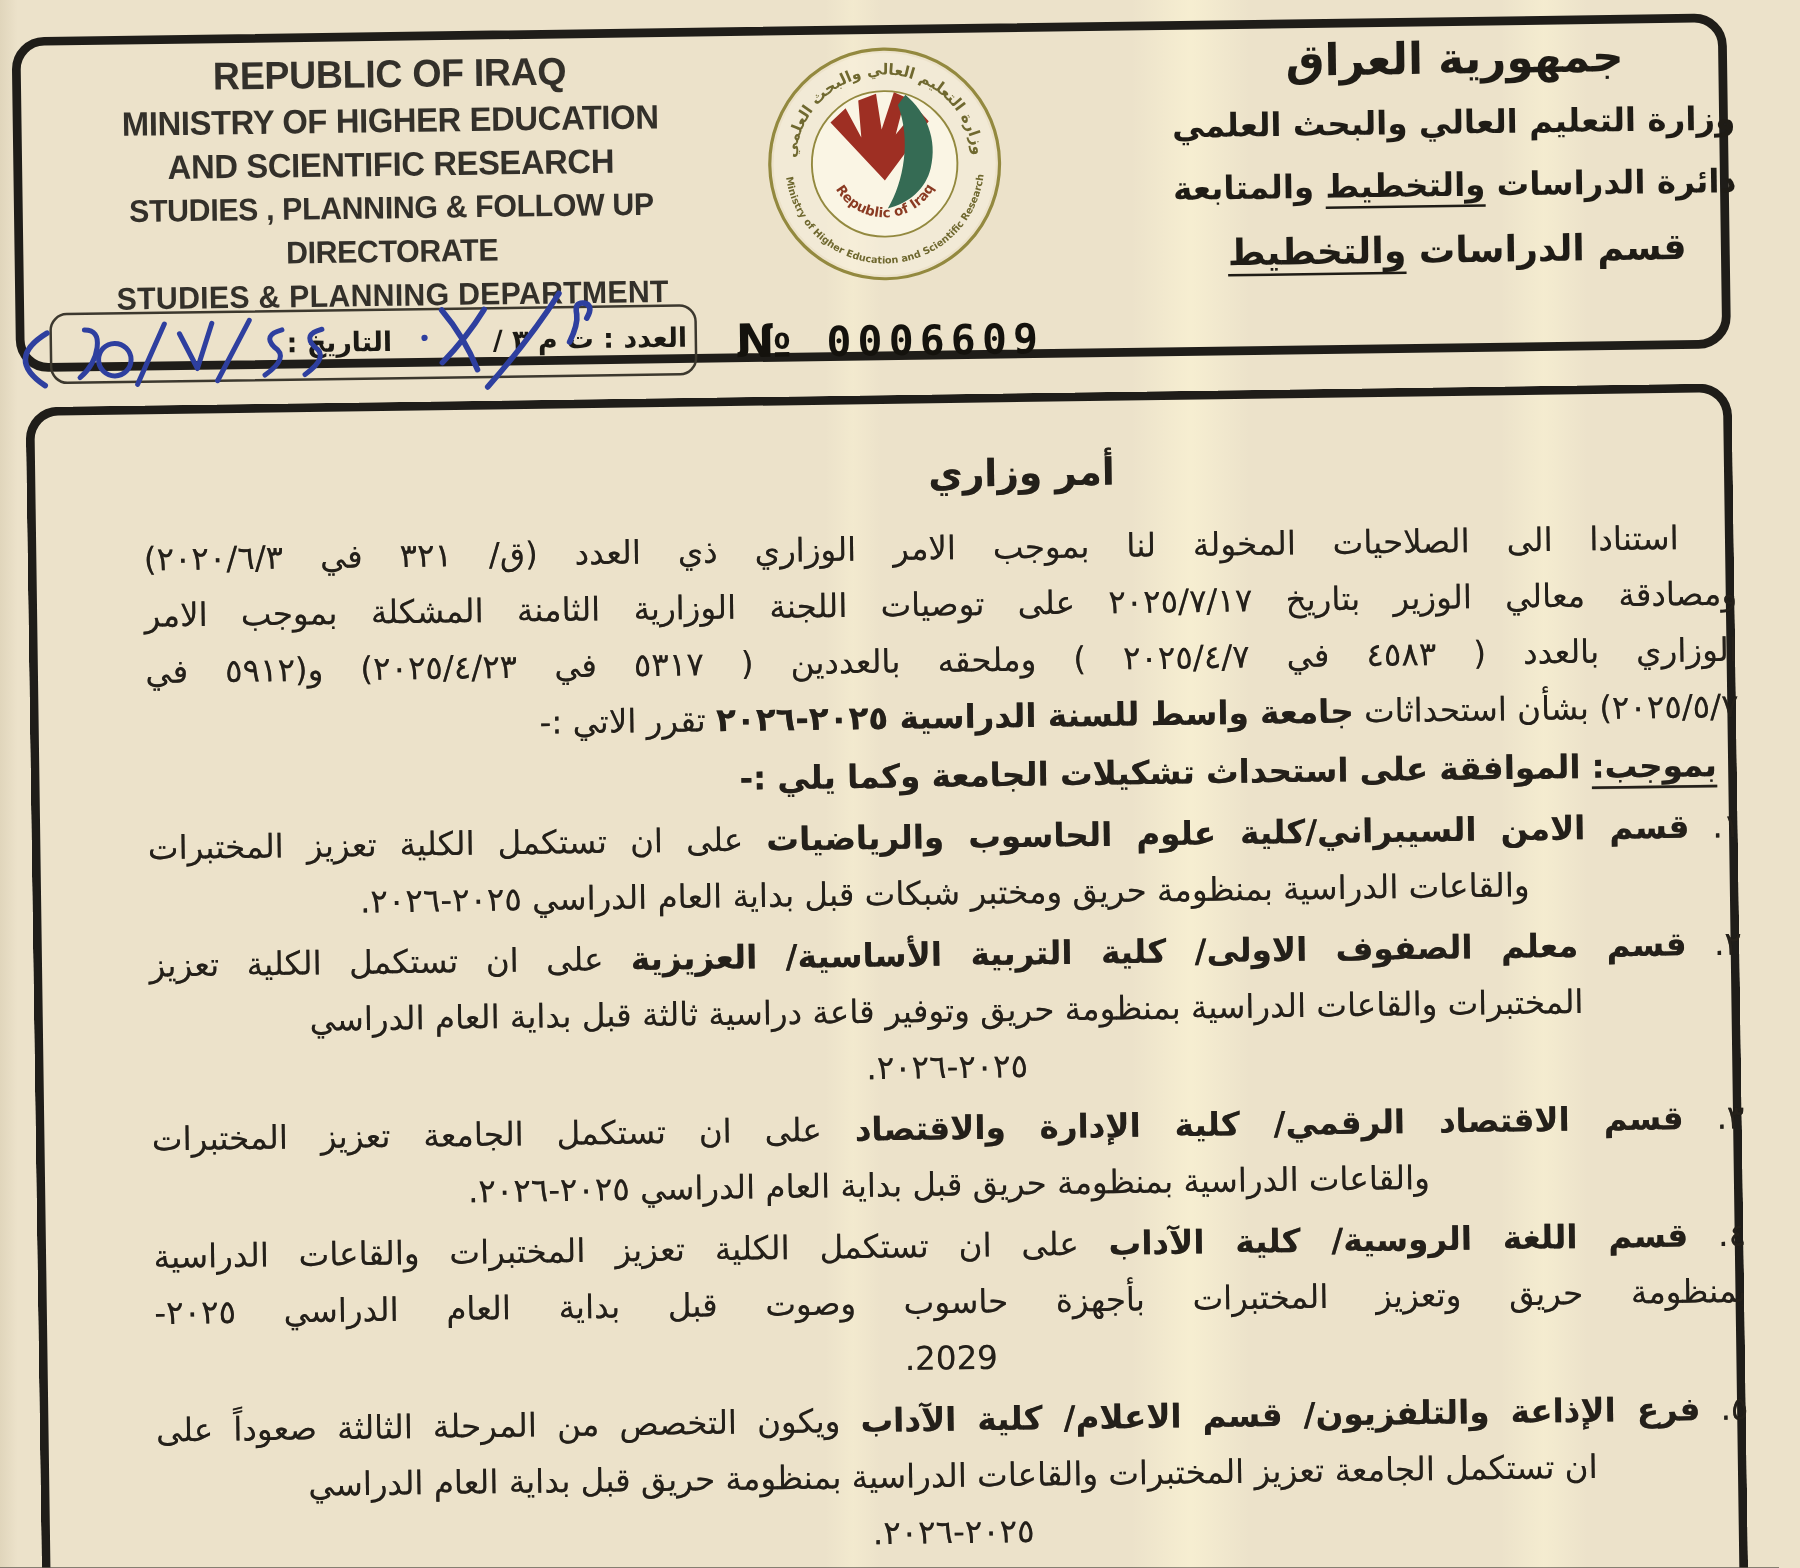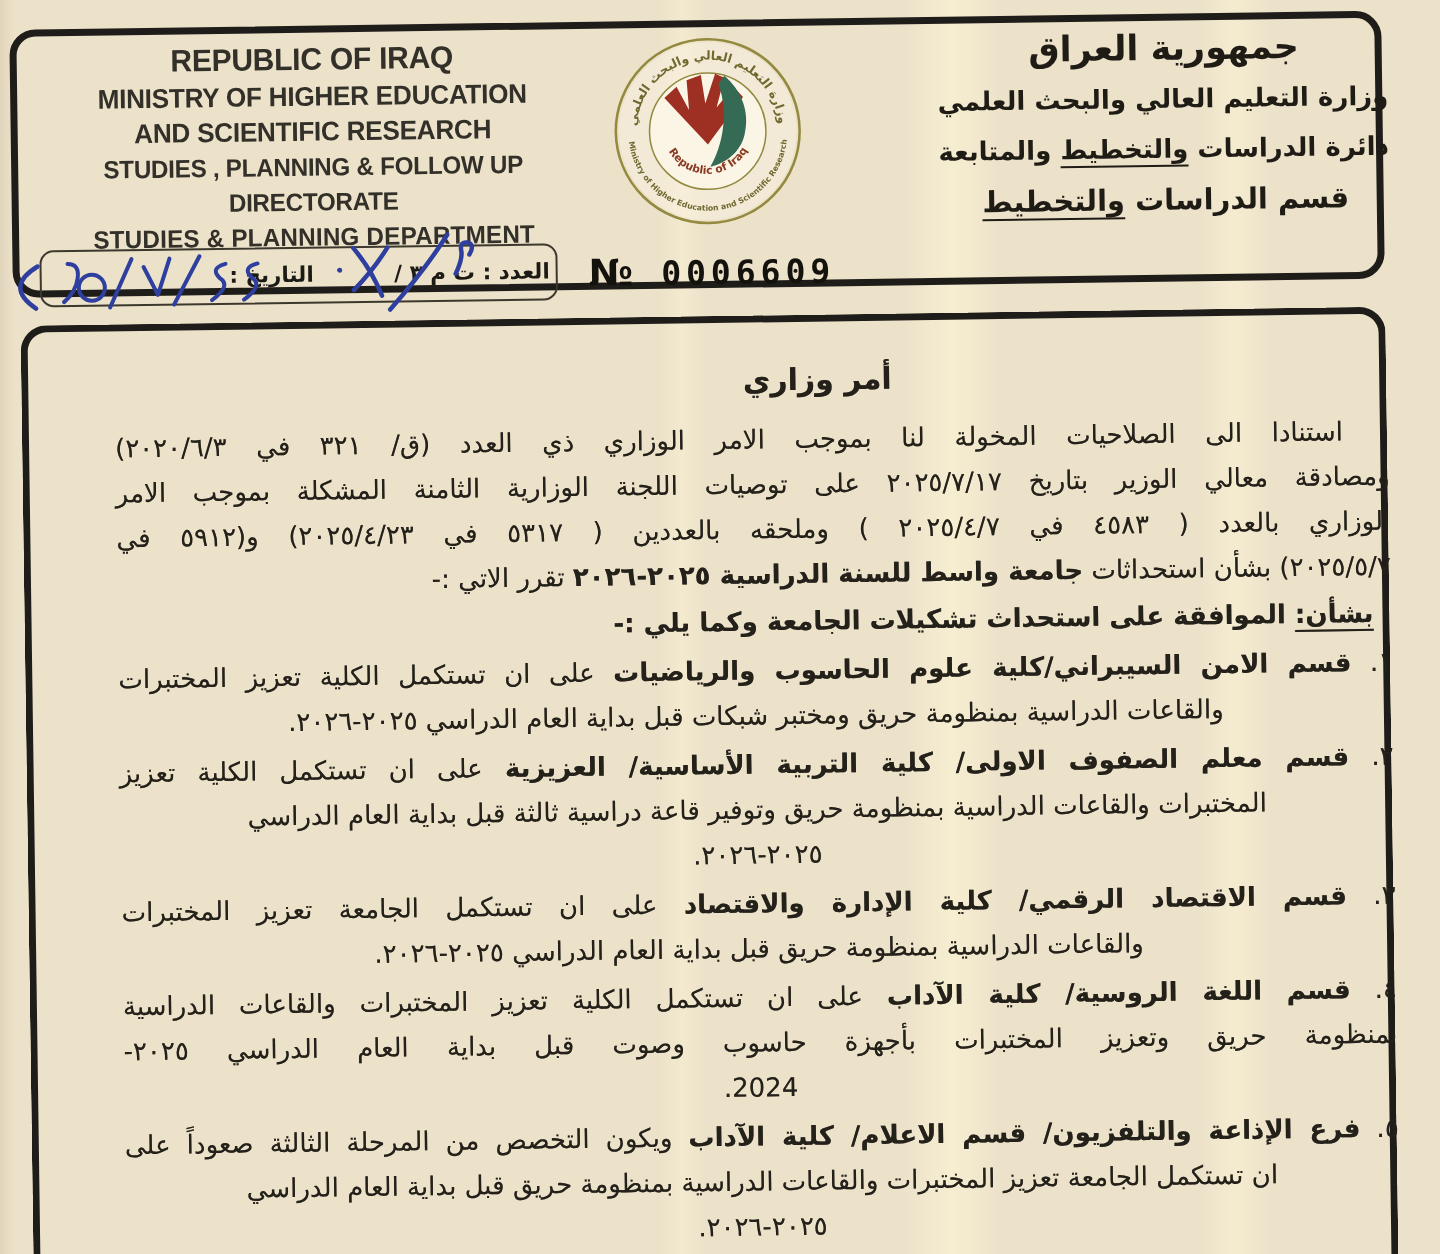--- a/index.html
+++ b/index.html
@@ -177,31 +177,31 @@
 
   <div class="body-box"></div>
 
   <div class="doc-text">
     <div class="doc-title">أمر وزاري</div>
     <div>
         <div class="jst ind line"><span>استنادا الى الصلاحيات المخولة لنا بموجب الامر الوزاري ذي العدد (ق/ ٣٢١ في ٢٠٢٠/٦/٣)</span></div>
         <div class="jst line"><span>ومصادقة معالي الوزير بتاريخ ٢٠٢٥/٧/١٧ على توصيات اللجنة الوزارية الثامنة المشكلة بموجب الامر</span></div>
         <div class="jst line"><span>الوزاري بالعدد ( ٤٥٨٣ في ٢٠٢٥/٤/٧ ) وملحقه بالعددين ( ٥٣١٧ في ٢٠٢٥/٤/٢٣) و(٥٩١٢ في</span></div>
         <div class="rgt line"><span>٢٠٢٥/٥/٧) بشأن استحداثات </span><span class="b">جامعة واسط للسنة الدراسية ٢٠٢٥-٢٠٢٦</span><span> تقرر الاتي :-</span></div>
-        <div class="rgt clause line"><span class="b u">بشأن:</span><span class="b"> الموافقة على استحداث تشكيلات الجامعة وكما يلي :-</span></div>
+        <div class="rgt clause line"><span class="b u">بموجب:</span><span class="b"> الموافقة على استحداث تشكيلات الجامعة وكما يلي :-</span></div>
         <div class="jst mt line"><span>١. </span><span class="b">قسم الامن السيبراني/كلية علوم الحاسوب والرياضيات</span><span> على ان تستكمل الكلية تعزيز المختبرات</span></div>
         <div class="ctr line"><span>والقاعات الدراسية بمنظومة حريق ومختبر شبكات قبل بداية العام الدراسي ٢٠٢٥-٢٠٢٦.</span></div>
         <div class="jst mt line"><span>٢. </span><span class="b">قسم معلم الصفوف الاولى/ كلية التربية الأساسية/ العزيزية</span><span> على ان تستكمل الكلية تعزيز</span></div>
         <div class="ctr line"><span>المختبرات والقاعات الدراسية بمنظومة حريق وتوفير قاعة دراسية ثالثة قبل بداية العام الدراسي</span></div>
         <div class="ctr line"><span>٢٠٢٥-٢٠٢٦.</span></div>
         <div class="jst mt line"><span>٣. </span><span class="b">قسم الاقتصاد الرقمي/ كلية الإدارة والاقتصاد</span><span> على ان تستكمل الجامعة تعزيز المختبرات</span></div>
         <div class="ctr line"><span>والقاعات الدراسية بمنظومة حريق قبل بداية العام الدراسي  ٢٠٢٥-٢٠٢٦.</span></div>
         <div class="jst mt line"><span>٤. </span><span class="b">قسم اللغة الروسية/ كلية الآداب</span><span> على ان تستكمل الكلية تعزيز المختبرات والقاعات الدراسية</span></div>
         <div class="jst line"><span>بمنظومة حريق وتعزيز المختبرات بأجهزة حاسوب وصوت قبل بداية العام الدراسي ٢٠٢٥-</span></div>
-        <div class="ctr line"><span>2024.</span></div>
+        <div class="ctr line"><span>2029.</span></div>
         <div class="jst mt line"><span>٥.  </span><span class="b">فرع الإذاعة والتلفزيون/ قسم الاعلام/ كلية الآداب</span><span> ويكون التخصص من المرحلة الثالثة صعوداً على</span></div>
         <div class="ctr line"><span>ان تستكمل الجامعة تعزيز المختبرات والقاعات الدراسية بمنظومة حريق قبل بداية العام الدراسي</span></div>
         <div class="ctr line"><span>٢٠٢٥-٢٠٢٦.</span></div>
         <div class="ctr sliver line"></div>
       </div>
   </div>
 
 </div>
 
 </body></html>

